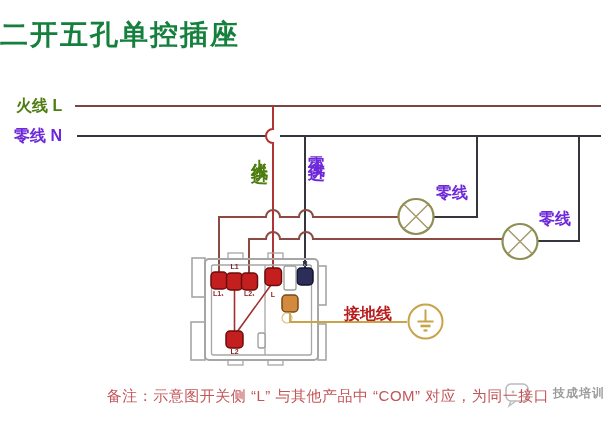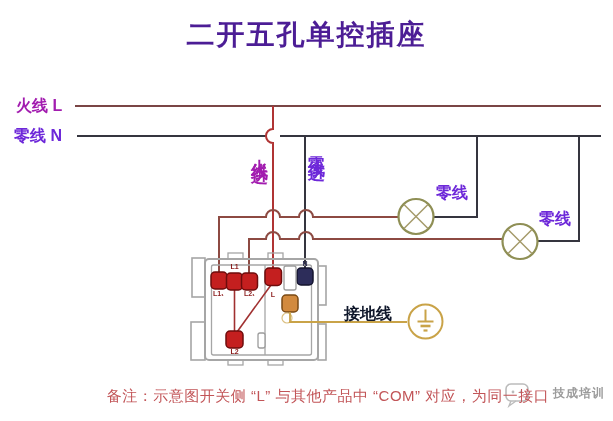--- a/index.html
+++ b/index.html
@@ -6,28 +6,27 @@
   #stage {
     position: relative;
     width: 613px; height: 421px;
     background: #ffffff;
     font-family: "Liberation Sans", "DejaVu Sans", sans-serif;
     overflow: hidden;
   }
   .abs { position:absolute; }
   #title {
     left:0; right:0; top:16px;
-    text-align:center;
-    font-size:28px; font-weight:bold; color:#4c1d95;
+    font-size:28px; font-weight:bold; color:#15803d;
     letter-spacing:2px;
   }
   .wire-label { font-size:16px; font-weight:bold; white-space:nowrap; }
-  .live-col   { color:#a21caf; }
+  .live-col   { color:#4d7c0f; }
   .neutral-col{ color:#6d28d9; }
-  .ground-col { color:#0f172a; }
+  .ground-col { color:#b91c1c; }
   .vtext {
     writing-mode: vertical-rl;
     text-orientation: upright;
     font-size:17px; font-weight:bold;
     letter-spacing:4px; line-height:1;
   }
   .term-label {
     font-size:7px; font-weight:bold; color:#8a1a1a;
     text-align:center; white-space:nowrap;
   }

